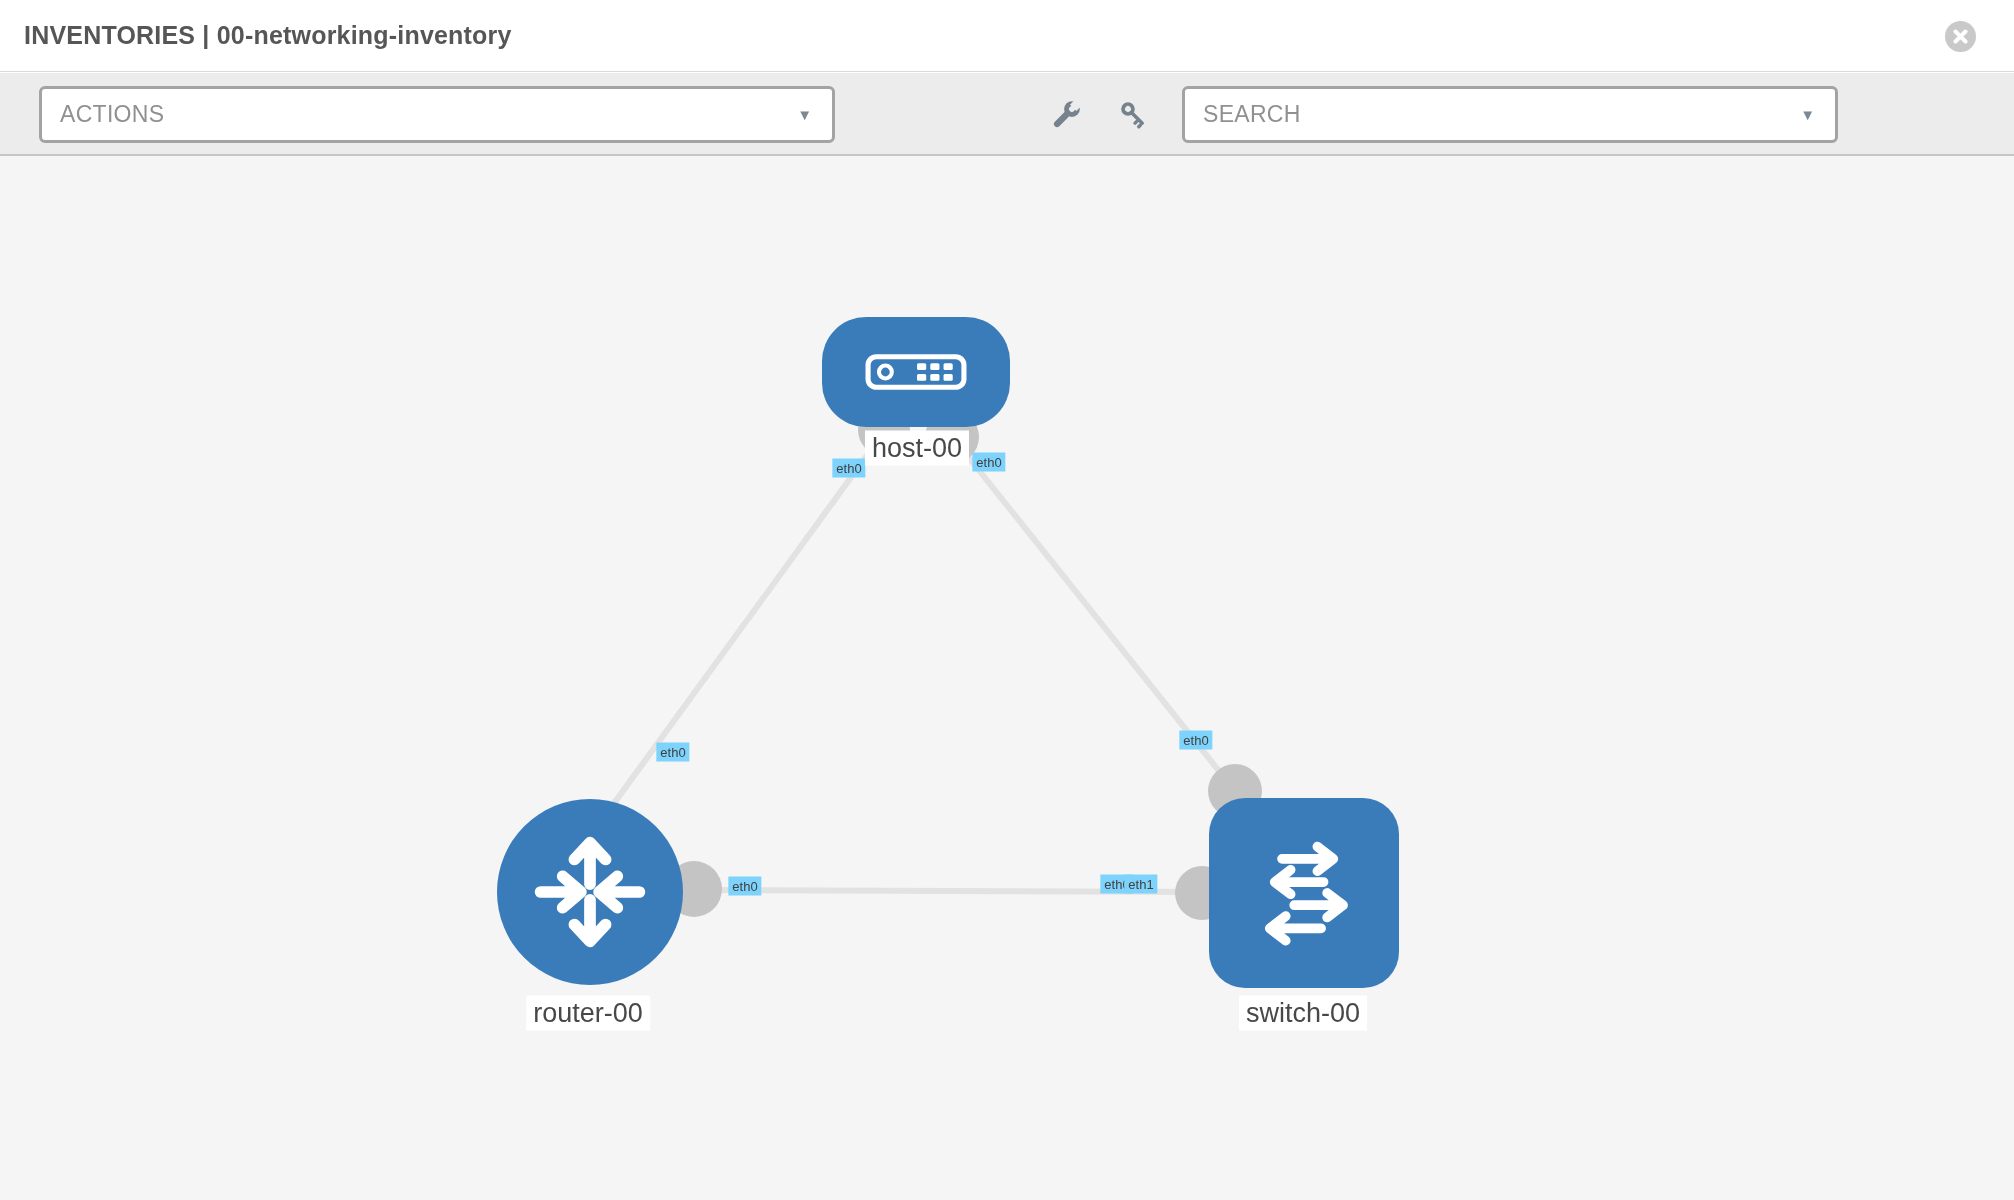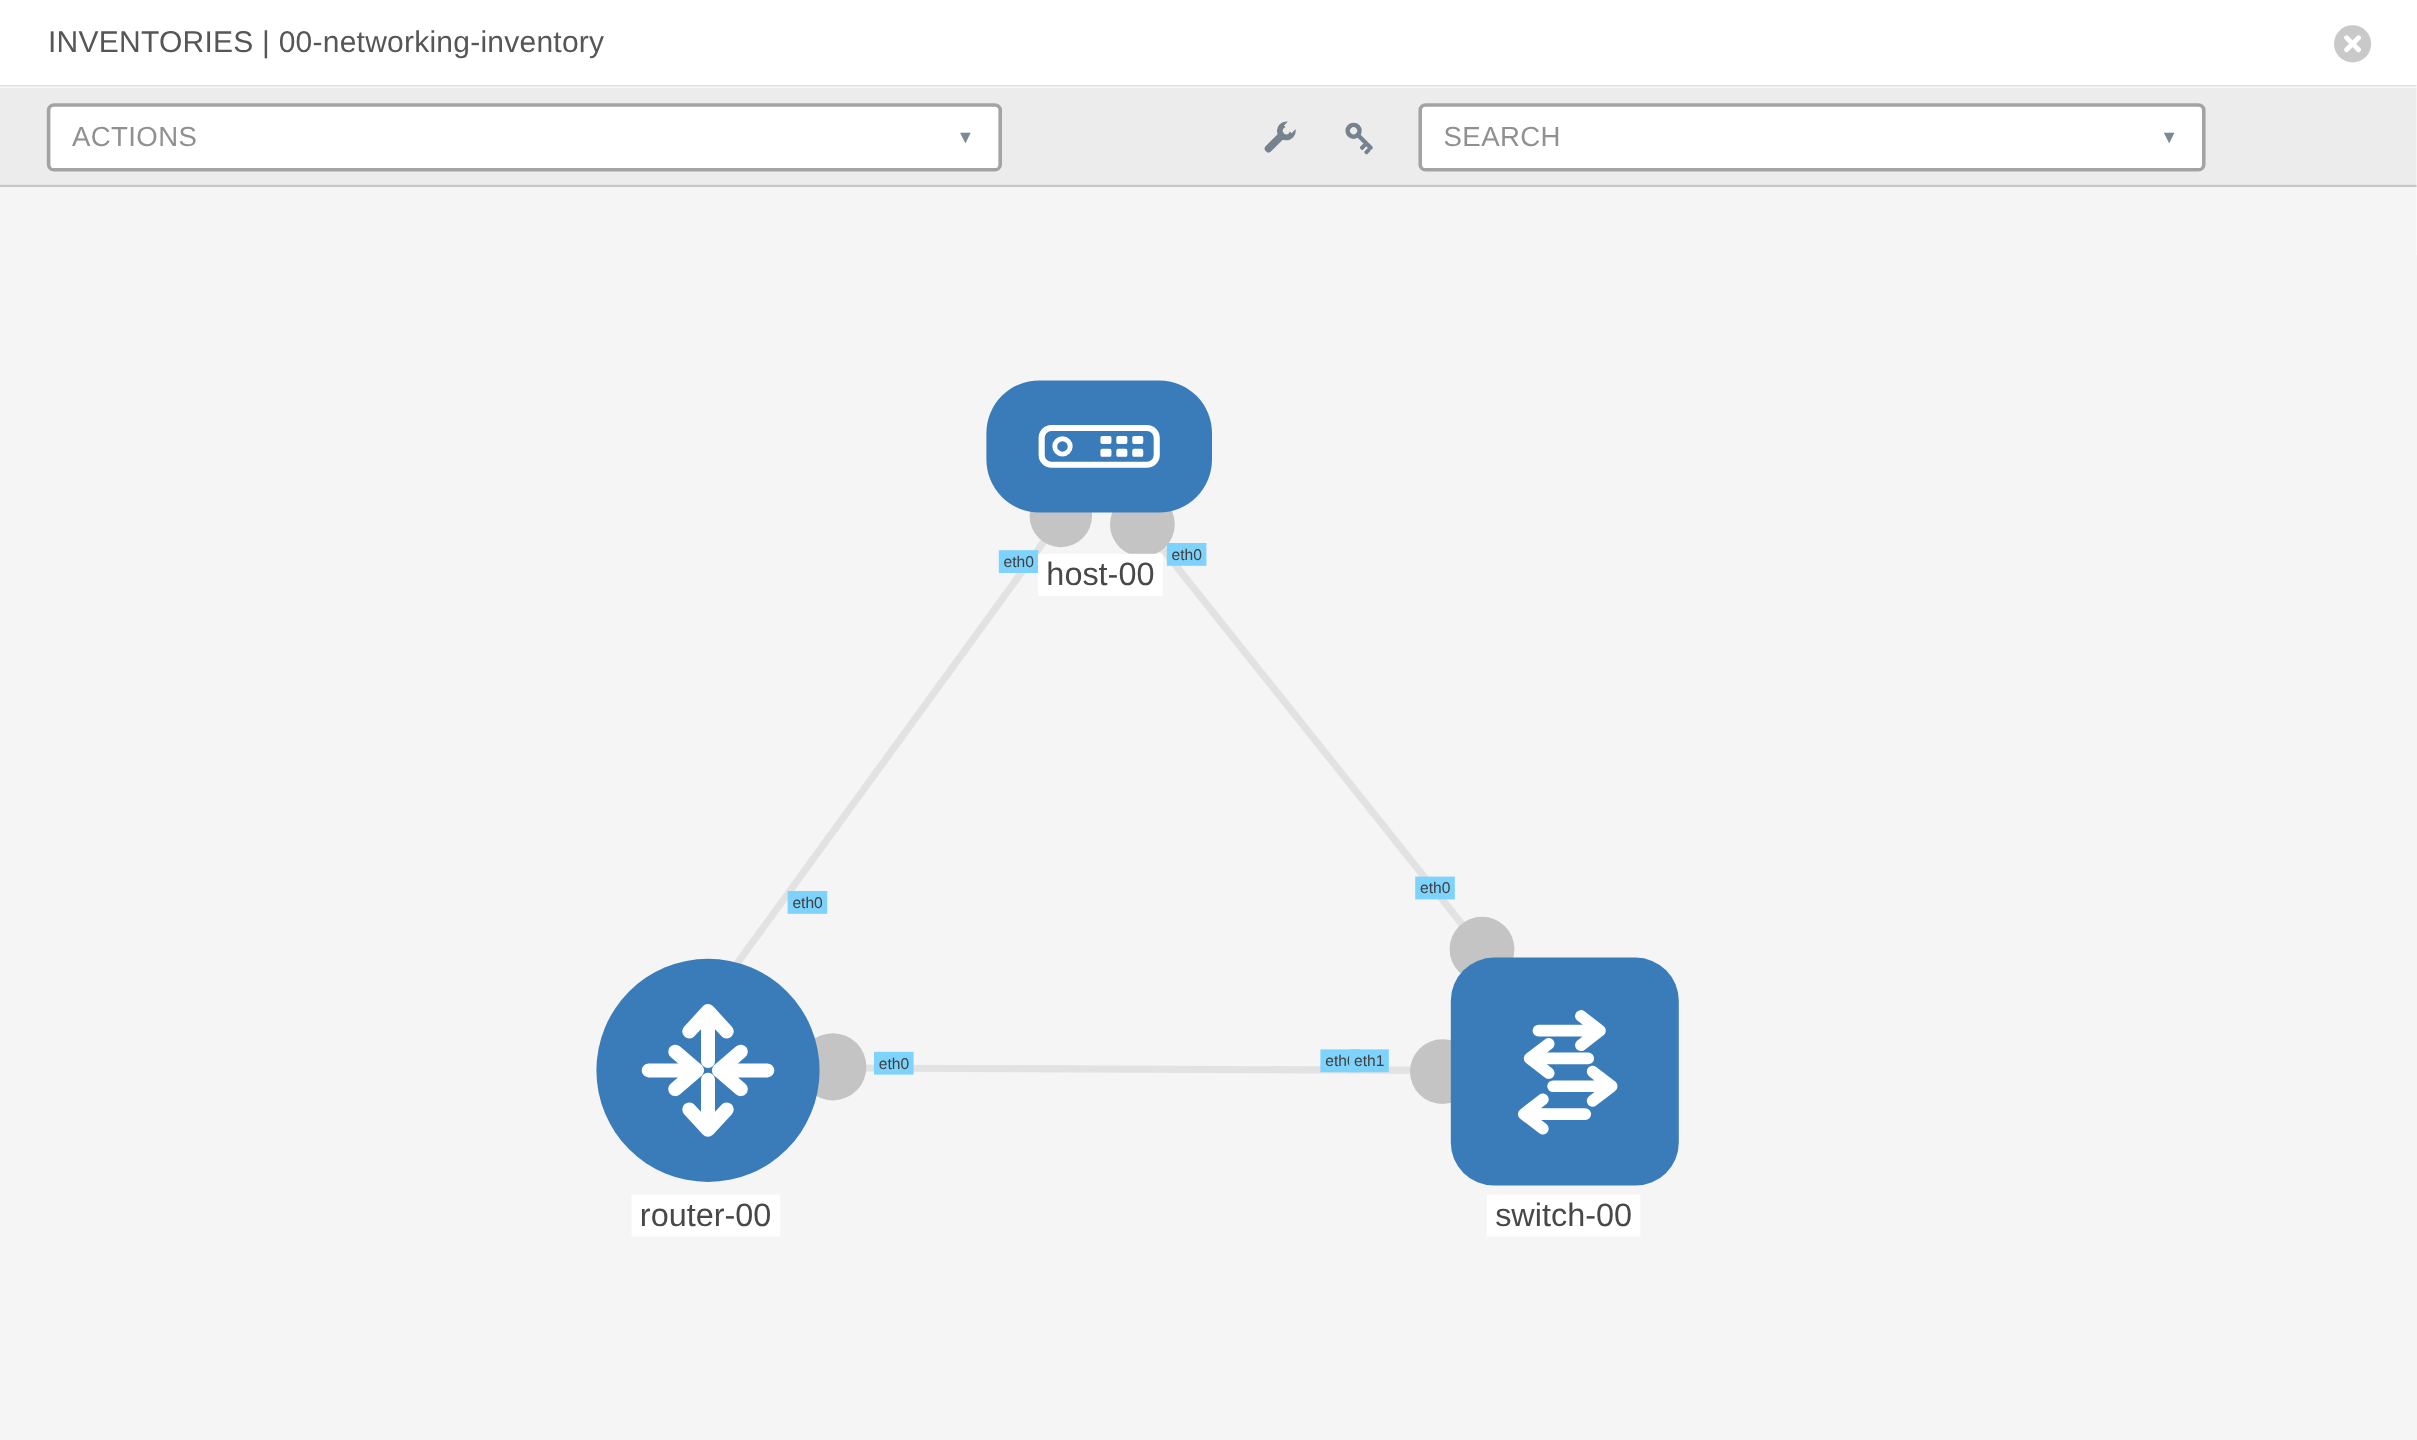--- a/index.html
+++ b/index.html
@@ -3,21 +3,21 @@
 <meta charset="utf-8">
 <style>
   * { margin:0; padding:0; box-sizing:border-box; }
   html,body { width:2014px; height:1200px; }
   body { font-family:"Liberation Sans", sans-serif; }
   .app { position:relative; width:2014px; height:1200px; overflow:hidden; background:#fff; }
 
   
   .titlebar { position:absolute; top:0; left:0; right:0; height:72px; background:#fff;
               border-bottom:1px solid #d9d9d9; display:flex; align-items:center; }
-  .titlebar h1 { margin-left:40px; font-size:25px; font-weight:400; color:#565656; letter-spacing:.2px; }
+  .titlebar h1 { margin-left:24px; font-size:25px; font-weight:700; color:#565656; letter-spacing:.2px; }
   .close-btn { position:absolute; right:38px; top:21px; width:31px; height:31px; border-radius:50%;
                background:#c9c9c9; display:flex; align-items:center; justify-content:center; cursor:pointer; }
 
   
   .toolbar { position:absolute; top:73px; left:0; right:0; height:83px; background:#ececec;
              border-bottom:2px solid #c6c6c6; }
   .select { position:absolute; top:13px; height:57px; background:#fff; border:3px solid #a3a3a3;
             border-radius:6px; display:flex; align-items:center; cursor:pointer; }
   .select .lbl { margin-left:18px; font-size:23px; color:#909090; letter-spacing:.3px; }
   .select .caret { position:absolute; right:20px; font-size:15px; color:#7d8895; }
@@ -46,21 +46,21 @@
   .node.router { left:497px;  top:643px; width:186px; height:186px; border-radius:50%; }
   .node.switch { left:1209px; top:642px; width:190px; height:190px; border-radius:36px; }
 
   .node-label { position:absolute; transform:translate(-50%,-50%); background:#fff; color:#484848;
                 font-size:27px; padding:2px 7px; white-space:nowrap; z-index:6; }
   .iface-label { position:absolute; transform:translate(-50%,-50%); background:#7dd3fc; color:#404040;
                  font-size:13px; padding:2px 4px; white-space:nowrap; z-index:4; }
   .iface-label.front { z-index:5;text-align:right; }
 
   
-  .lab-host    { left:917px;  top:323px; }
+  .lab-host    { left:917px;  top:292px; }
   .lab-router  { left:588px;  top:857px; }
   .lab-switch  { left:1303px; top:857px; }
   .eth-host-l  { left:849px;  top:312px; }
   .eth-host-r  { left:989px;  top:306px; }
   .eth-rtr-up  { left:673px;  top:596px; }
   .eth-rtr-mid { left:745px;  top:730px; }
   .eth-sw-up   { left:1196px; top:584px; }
   .eth-sw-back  { left:1117px; top:728px; }
   .eth-sw-front { left:1141px; top:728px; }
 

